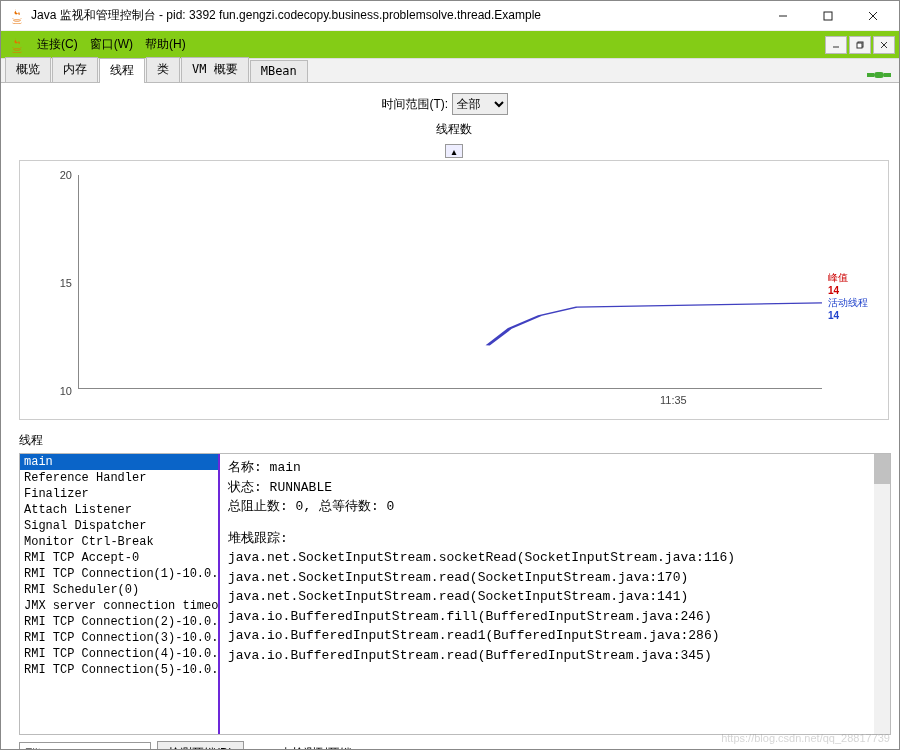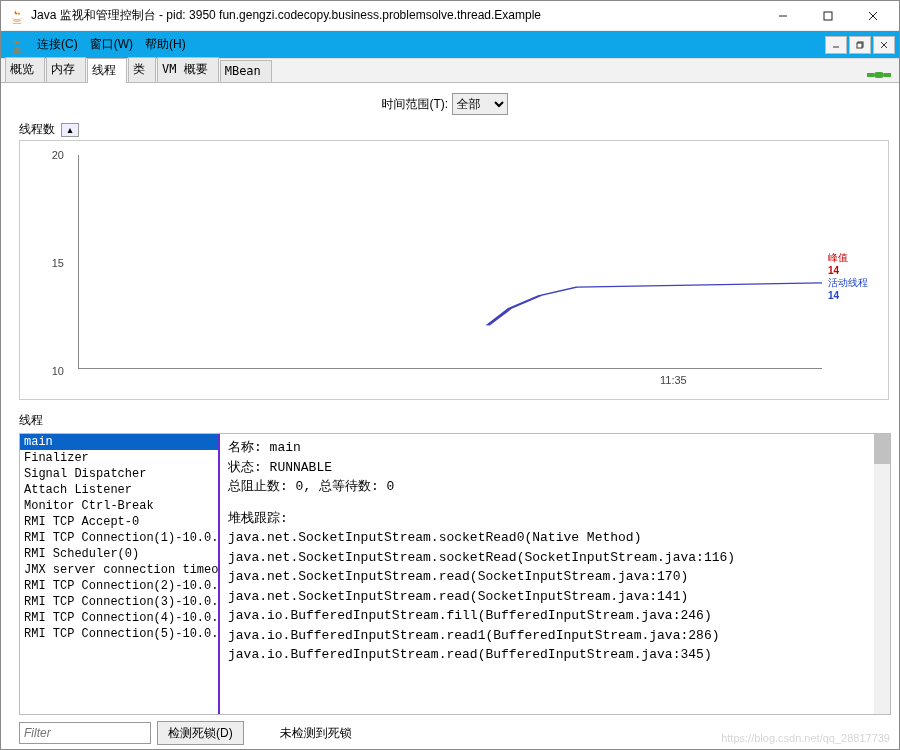--- a/index.html
+++ b/index.html
@@ -2,38 +2,38 @@
 <html><head>
 <meta charset="utf-8">
 <style>
 * { box-sizing: border-box; margin: 0; padding: 0; }
 body { font-family: "Microsoft YaHei", "SimSun", Arial, sans-serif; font-size: 12px; background: #fff; width: 900px; height: 750px; overflow: hidden; border: 1px solid #888; }
 .titlebar { height: 30px; display: flex; align-items: center; padding: 0 4px 0 8px; background: #fff; border-bottom: 1px solid #eee; }
 .titlebar .java-icon { width: 16px; height: 16px; margin-right: 6px; }
 .titlebar .title { flex: 1; font-size: 12px; color: #000; }
 .titlebar .win-btn { width: 45px; height: 28px; display: flex; align-items: center; justify-content: center; }
 .titlebar .win-btn svg { stroke: #222; }
-.menubar { height: 28px; display: flex; align-items: center; padding: 0 4px 0 8px; background: #0ea5e9; border-bottom: 1px solid #ddd; }
+.menubar { height: 28px; display: flex; align-items: center; padding: 0 4px 0 8px; background: #84cc16; border-bottom: 1px solid #ddd; }
 .menubar .java-icon { width: 16px; height: 16px; margin-right: 6px; }
 .menubar .menu-item { padding: 4px 6px; font-size: 12px; }
 .menubar .grow { flex: 1; }
 .mdi-btn { width: 22px; height: 18px; border: 1px solid #bbb; background: #f4f4f4; margin-left: 2px; display: flex; align-items: center; justify-content: center; }
 .tabbar { height: 24px; display: flex; align-items: flex-end; padding: 0 4px; border-bottom: 1px solid #bbb; background: #f2f2f2; position: relative; }
-.tab { padding: 3px 10px 4px 4px; border: 1px solid #bbb; border-bottom: none; background: #eaeaea; margin-right: 1px; font-family: "SimSun", monospace; font-size: 12px; }
+.tab { padding: 3px 10px 4px 10px; border: 1px solid #bbb; border-bottom: none; background: #eaeaea; margin-right: 1px; font-family: "SimSun", monospace; font-size: 12px; }
 .tab.active { background: #fff; position: relative; top: 1px; }
 .tabbar .grow { flex: 1; }
 .conn-icon { width: 24px; height: 14px; margin-right: 4px; }
 .chart-control { text-align: center; padding: 10px 11px 4px 0; }
 .chart-control select { font-size: 12px; height: 22px; width: 56px; border: 1px solid #999; background: #eee; }
 .chart-section { padding: 0 10px 8px 18px; }
-.chart-header { display: flex; align-items: center; gap: 6px; padding: 2px 0; }
+.chart-header { display: flex; align-items: center; gap: 6px; padding: 2px 0; flex-direction: column; }
 .collapse-btn { width: 18px; height: 14px; border: 1px solid #999; background: #eef; font-size: 10px; display: flex; align-items: center; justify-content: center; }
 .chart-box { border: 1px solid #ccc; height: 260px; position: relative; display: flex; }
 .yaxis { width: 58px; position: relative; }
-.ylabel { position: absolute; right: 14px; font-size: 11px; color: #444; transform: translateY(-50%); }
+.ylabel { position: absolute; right: 6px; font-size: 11px; color: #444; transform: translateY(-50%); }
 .plot { flex: 1; border-left: 1px solid #888; border-bottom: 1px solid #888; margin: 14px 6px 30px 0; position: relative; }
 .xtick { position: absolute; bottom: -18px; font-size: 11px; color: #444; transform: translateX(-50%); }
 .chartline { position: absolute; left: 0; top: 0; width: 100%; height: 100%; }
 .right-legend { width: 60px; padding-top: 110px; font-size: 10px; }
 .peak-label { color: #c00; }
 .peak-val { color: #c00; font-weight: bold; }
 .live-label { color: #24c; }
 .live-val { color: #24c; font-weight: bold; }
 .threads-section { padding: 0 8px 6px 18px; }
 .threads-header { padding: 4px 0; }
@@ -50,21 +50,21 @@
 .deadlock-status { font-size: 12px; padding-left: 6px; margin-left: 24px; }
 .watermark { position: absolute; right: 10px; bottom: 6px; color: rgba(150,150,150,0.4); font-size: 11px; font-family: Arial; pointer-events: none; }
 </style>
 </head>
 <body>
 
 <div class="titlebar">
   <svg class="java-icon" viewBox="0 0 16 16">
       <path d="M6 1c2 2-2 3 0 5 1 1 3 0 3-1-2 1-2-2-3-4zm4 3c-1 1-1 2 0 3 1 0 1-2 0-3zM3 10c0 1 4 1 5 1s5 0 5-1c0 2-10 2-10 0zm1 2c0 1 8 1 8 0 0 2-8 2-8 0zm-1 2c0 2 10 2 10 0 0 3-10 3-10 0z" fill="#e76f00"></path>
     </svg>
-  <span class="title">Java 监视和管理控制台 - pid: 3950 fun.gengzi.codecopy.business.problemsolve.thread.Example</span>
+  <span class="title">Java 监视和管理控制台 - pid: 3392 fun.gengzi.codecopy.business.problemsolve.thread.Example</span>
   <div class="win-btn">
       <svg width="10" height="10">
         <line x1="1" y1="5" x2="9" y2="5" stroke-width="1"></line>
       </svg>
     </div>
   <div class="win-btn">
       <svg width="10" height="10">
         <rect x="1" y="1" width="8" height="8" fill="none" stroke-width="1"></rect>
       </svg>
     </div>
@@ -147,41 +147,41 @@
       <div class="live-val">14</div>
     </div>
   </div>
 </div>
 
 <div class="threads-section">
   <div class="threads-header">线程</div>
   <div class="threads-body">
     <div class="thread-list" id="thread-list">
         <div class="item selected">main</div>
+        <div class="item">Reference Handler</div>
         <div class="item">Finalizer</div>
+        <div class="item">Attach Listener</div>
         <div class="item">Signal Dispatcher</div>
-        <div class="item">Attach Listener</div>
         <div class="item">Monitor Ctrl-Break</div>
         <div class="item">RMI TCP Accept-0</div>
         <div class="item">RMI TCP Connection(1)-10.0.75.1</div>
         <div class="item">RMI Scheduler(0)</div>
         <div class="item">JMX server connection timeout 16</div>
         <div class="item">RMI TCP Connection(2)-10.0.75.1</div>
         <div class="item">RMI TCP Connection(3)-10.0.75.1</div>
         <div class="item">RMI TCP Connection(4)-10.0.75.1</div>
         <div class="item">RMI TCP Connection(5)-10.0.75.1</div>
       </div>
     <div class="thread-detail">
       <div>名称:  main</div>
       <div>状态:  RUNNABLE</div>
       <div>总阻止数:  0,  总等待数:  0</div>
       <div style="height:12px"></div>
       <div>堆栈跟踪:</div>
       <div id="stack-lines">
-          <div>java.net.SocketInputStream.socketRead0(Native Method)</div>
           <div>java.net.SocketInputStream.socketRead(SocketInputStream.java:116)</div>
           <div>java.net.SocketInputStream.read(SocketInputStream.java:170)</div>
           <div>java.net.SocketInputStream.read(SocketInputStream.java:141)</div>
           <div>java.io.BufferedInputStream.fill(BufferedInputStream.java:246)</div>
           <div>java.io.BufferedInputStream.read1(BufferedInputStream.java:286)</div>
           <div>java.io.BufferedInputStream.read(BufferedInputStream.java:345)</div>
         </div>
       <div class="scrollbar">
           <div class="scroll-thumb"></div>
         </div>

